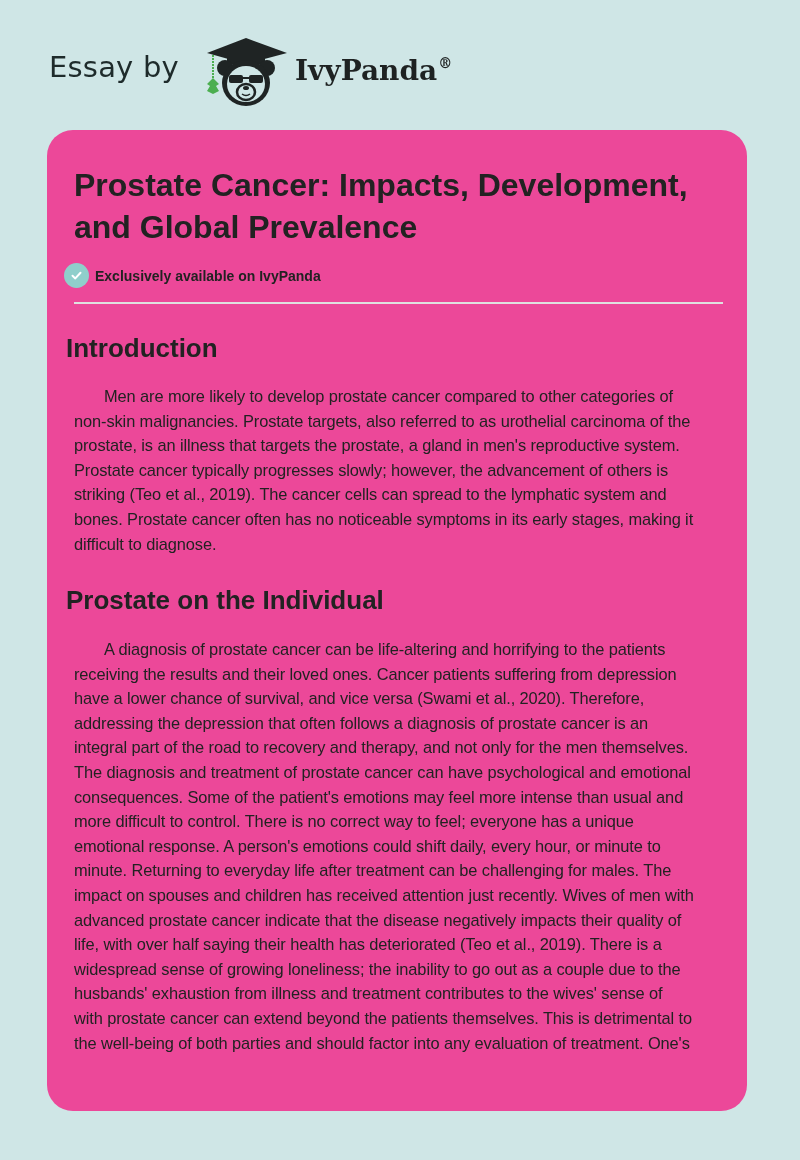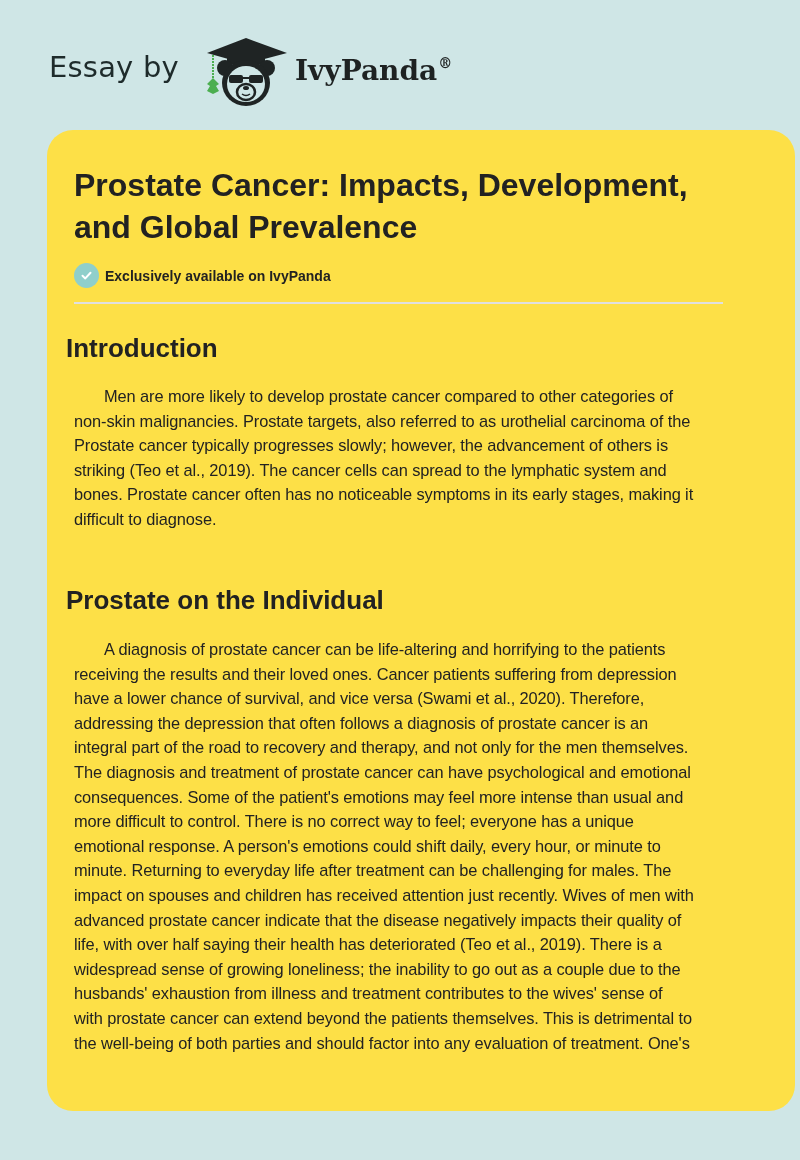--- a/index.html
+++ b/index.html
@@ -53,40 +53,39 @@
       position: relative;
       top: -2px;
       margin-left: 1px;
     }
     .card {
       position: absolute;
       left: 47px;
       top: 130px;
       width: 700px;
       height: 981px;
-      background: #fde047;
+      background: #ec4899;
       border-radius: 26px;
       overflow: hidden;
-      padding-left: 48px;
     }
     .title {
       position: absolute;
       left: 27px;
       top: 34px;
       width: 660px;
       margin: 0;
       font-family: "Liberation Sans", sans-serif;
       font-weight: bold;
       font-size: 32px;
       line-height: 42px;
       color: #222;
     }
     .exclusive {
       position: absolute;
-      left: 27px;
+      left: 17px;
       top: 133px;
       display: flex;
       align-items: center;
     }
     .check {
       width: 25px;
       height: 25px;
       border-radius: 50%;
       background: #8fcfcb;
       display: flex;
@@ -183,20 +182,21 @@
     <span class="exclusive-text">Exclusively available on IvyPanda</span>
   </div>
 
   <div class="divider"></div>
 
   <h2 class="section-heading" style="top:197px;">Introduction</h2>
 
   <div class="paragraph lines" style="top:254px;">
     <span class="line first">Men are more likely to develop prostate cancer compared to other categories of</span>
     <span class="line">non-skin malignancies. Prostate targets, also referred to as urothelial carcinoma of the</span>
+    <span class="line">prostate, is an illness that targets the prostate, a gland in men's reproductive system.</span>
     <span class="line">Prostate cancer typically progresses slowly; however, the advancement of others is</span>
     <span class="line">striking (Teo et al., 2019). The cancer cells can spread to the lymphatic system and</span>
     <span class="line">bones. Prostate cancer often has no noticeable symptoms in its early stages, making it</span>
     <span class="line">difficult to diagnose.</span>
   </div>
 
   <h2 class="section-heading" style="top:449px;">Prostate on the Individual</h2>
 
   <div class="paragraph lines" style="top:507px;">
     <span class="line first">A diagnosis of prostate cancer can be life-altering and horrifying to the patients</span>

